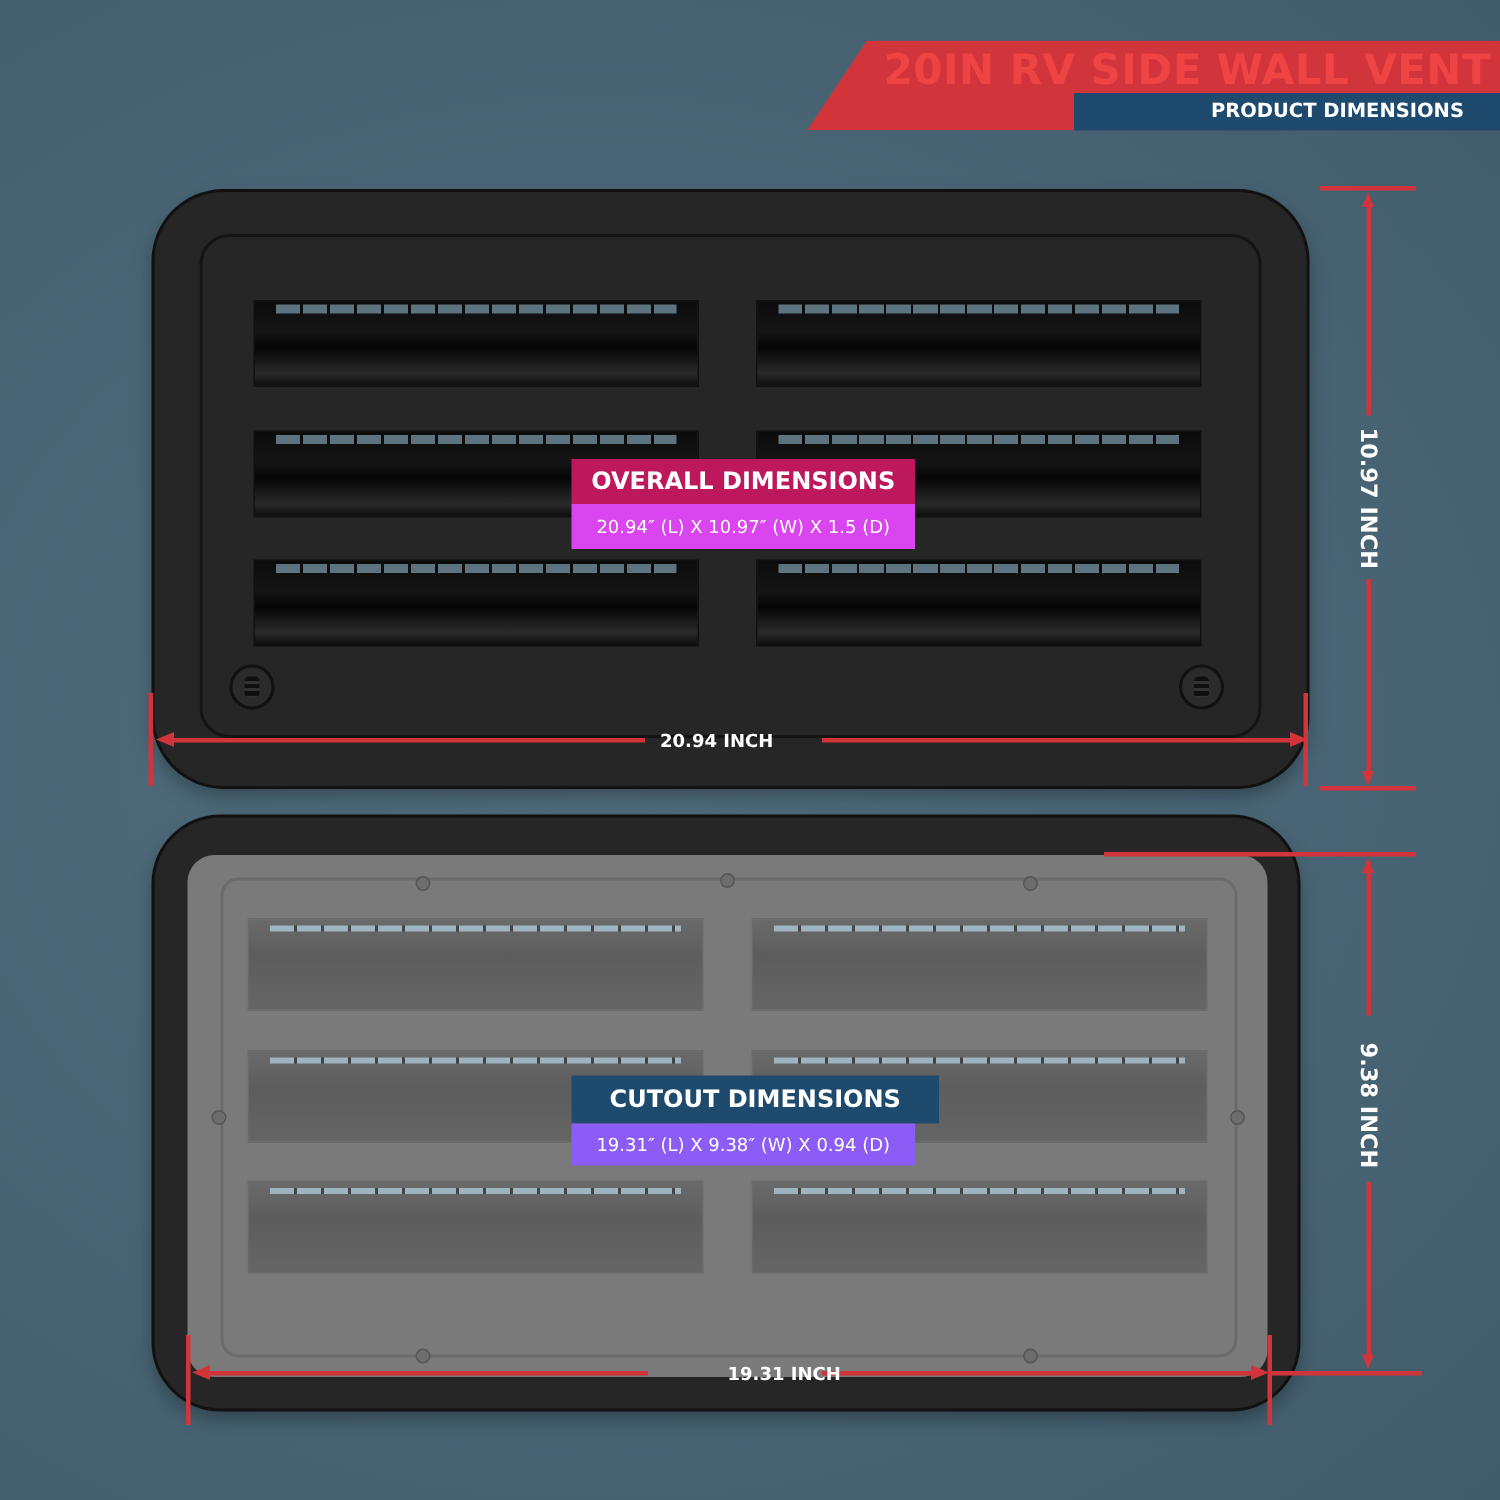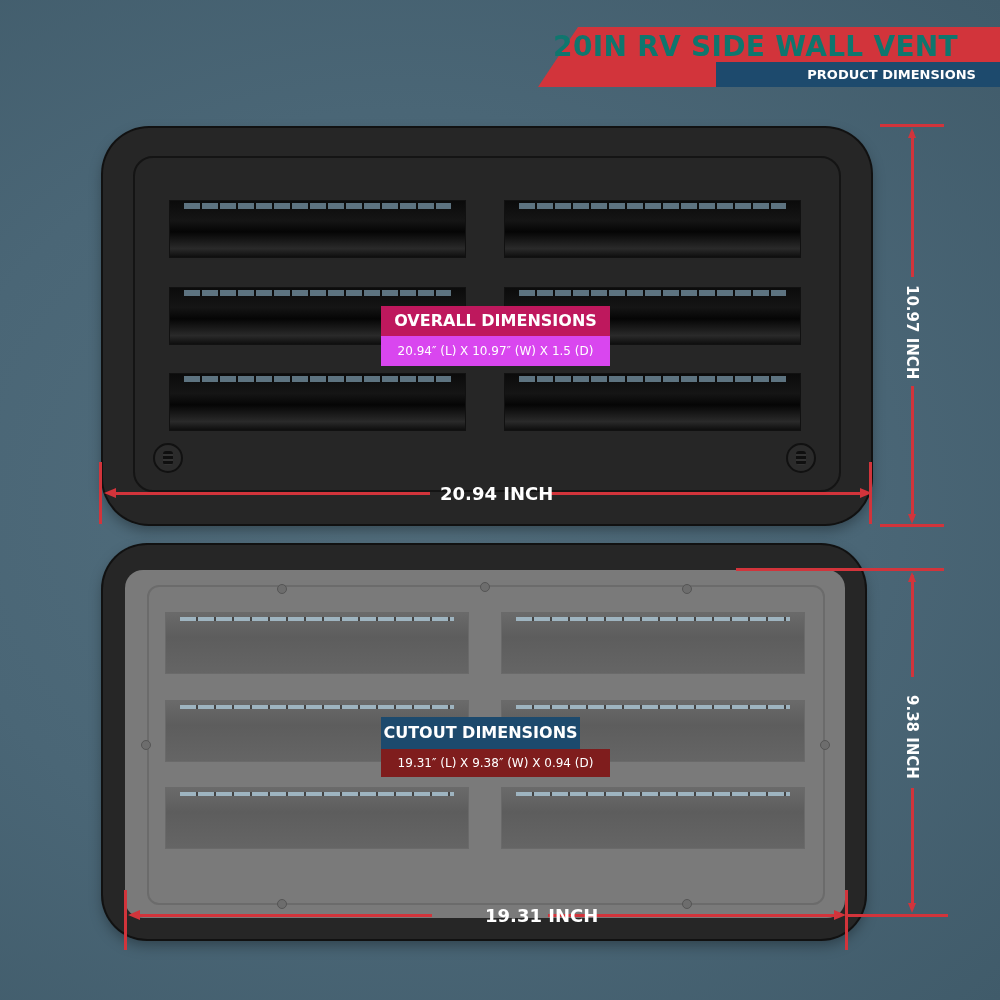--- a/index.html
+++ b/index.html
@@ -9,22 +9,22 @@
     font-family: "DejaVu Sans", sans-serif;
   }
 
   
   .title-banner {
     position:absolute; left:538px; top:27px; width:462px; height:60px;
     background:#d2343b;
     clip-path: polygon(40px 0, 100% 0, 100% 100%, 0 100%);
   }
   .title-text {
-    position:absolute; left:548px; top:30px; width:410px; text-align:right;
-    color:#0f766e; font-weight:bold; font-size:28px; letter-spacing:0.3px; line-height:34px;
+    position:absolute; left:584px; top:30px; width:410px; text-align:right;
+    color:#ef4444; font-weight:bold; font-size:28px; letter-spacing:0.3px; line-height:34px;
   }
   .subtitle-bar {
     position:absolute; left:716px; top:62px; width:284px; height:25px; background:#1d4a6d;
   }
   .subtitle-text {
     position:absolute; left:716px; top:62px; width:260px; text-align:right;
     color:#fff; font-weight:bold; font-size:13px; line-height:25px;
   }
 
   
@@ -81,21 +81,21 @@
   }
   .gscrew {
     position:absolute; width:10px; height:10px; border-radius:50%;
     background:#6d6d6d; border:1px solid #555; box-sizing:border-box;
   }
 
   
   .dim-h { position:absolute; height:3px; background:#d2343b; }
   .dim-v { position:absolute; width:3px; background:#d2343b; }
   .dim-label {
-    position:absolute; color:#fff; font-weight:bold; font-size:18px; line-height:18px; white-space:nowrap;
+    position:absolute; color:#fff; font-weight:bold; font-size:12px; line-height:18px; white-space:nowrap;
   }
   .dim-label-v {
     position:absolute; color:#fff; font-weight:bold; font-size:15px; line-height:18px; white-space:nowrap;
     transform: rotate(90deg); transform-origin: center center;
   }
   .arrow-l, .arrow-r, .arrow-u, .arrow-d { position:absolute; width:0; height:0; }
   .arrow-l { border-top:5px solid transparent; border-bottom:5px solid transparent; border-right:12px solid #d2343b; }
   .arrow-r { border-top:5px solid transparent; border-bottom:5px solid transparent; border-left:12px solid #d2343b; }
   .arrow-u { border-left:4px solid transparent; border-right:4px solid transparent; border-bottom:10px solid #d2343b; }
   .arrow-d { border-left:4px solid transparent; border-right:4px solid transparent; border-top:10px solid #d2343b; }
@@ -159,22 +159,22 @@
 <div class="glouver" style="left:501px;top:787px;"></div>
 
 <div class="gscrew" style="left:277px;top:584px;"></div>
 <div class="gscrew" style="left:480px;top:582px;"></div>
 <div class="gscrew" style="left:682px;top:584px;"></div>
 <div class="gscrew" style="left:141px;top:740px;"></div>
 <div class="gscrew" style="left:820px;top:740px;"></div>
 <div class="gscrew" style="left:277px;top:899px;"></div>
 <div class="gscrew" style="left:682px;top:899px;"></div>
 
-<div class="box-head" style="left:381px;top:717px;width:199px;height:32px;line-height:32px;background:#1d4a6d;">CUTOUT DIMENSIONS</div>
-<div class="box-sub" style="left:381px;top:749px;width:229px;height:28px;line-height:28px;background:#7f1d1d;">19.31″ (L) X 9.38″ (W) X 0.94 (D)</div>
+<div class="box-head" style="left:381px;top:717px;width:245px;height:32px;line-height:32px;background:#1d4a6d;">CUTOUT DIMENSIONS</div>
+<div class="box-sub" style="left:381px;top:749px;width:229px;height:28px;line-height:28px;background:#8b5cf6;">19.31″ (L) X 9.38″ (W) X 0.94 (D)</div>
 
 <div class="dim-v" style="left:124px;top:890px;height:60px;"></div>
 <div class="dim-v" style="left:845px;top:890px;height:60px;"></div>
 <div class="dim-h" style="left:134px;top:914px;width:298px;"></div>
 <div class="dim-h" style="left:548px;top:914px;width:288px;"></div>
 <div class="arrow-l" style="left:128px;top:910px;"></div>
 <div class="arrow-r" style="left:834px;top:910px;"></div>
 <div class="dim-h" style="left:848px;top:914px;width:100px;"></div>
 <div class="dim-label" style="left:441px;top:907px;margin-left:44px;">19.31 INCH</div>
 

